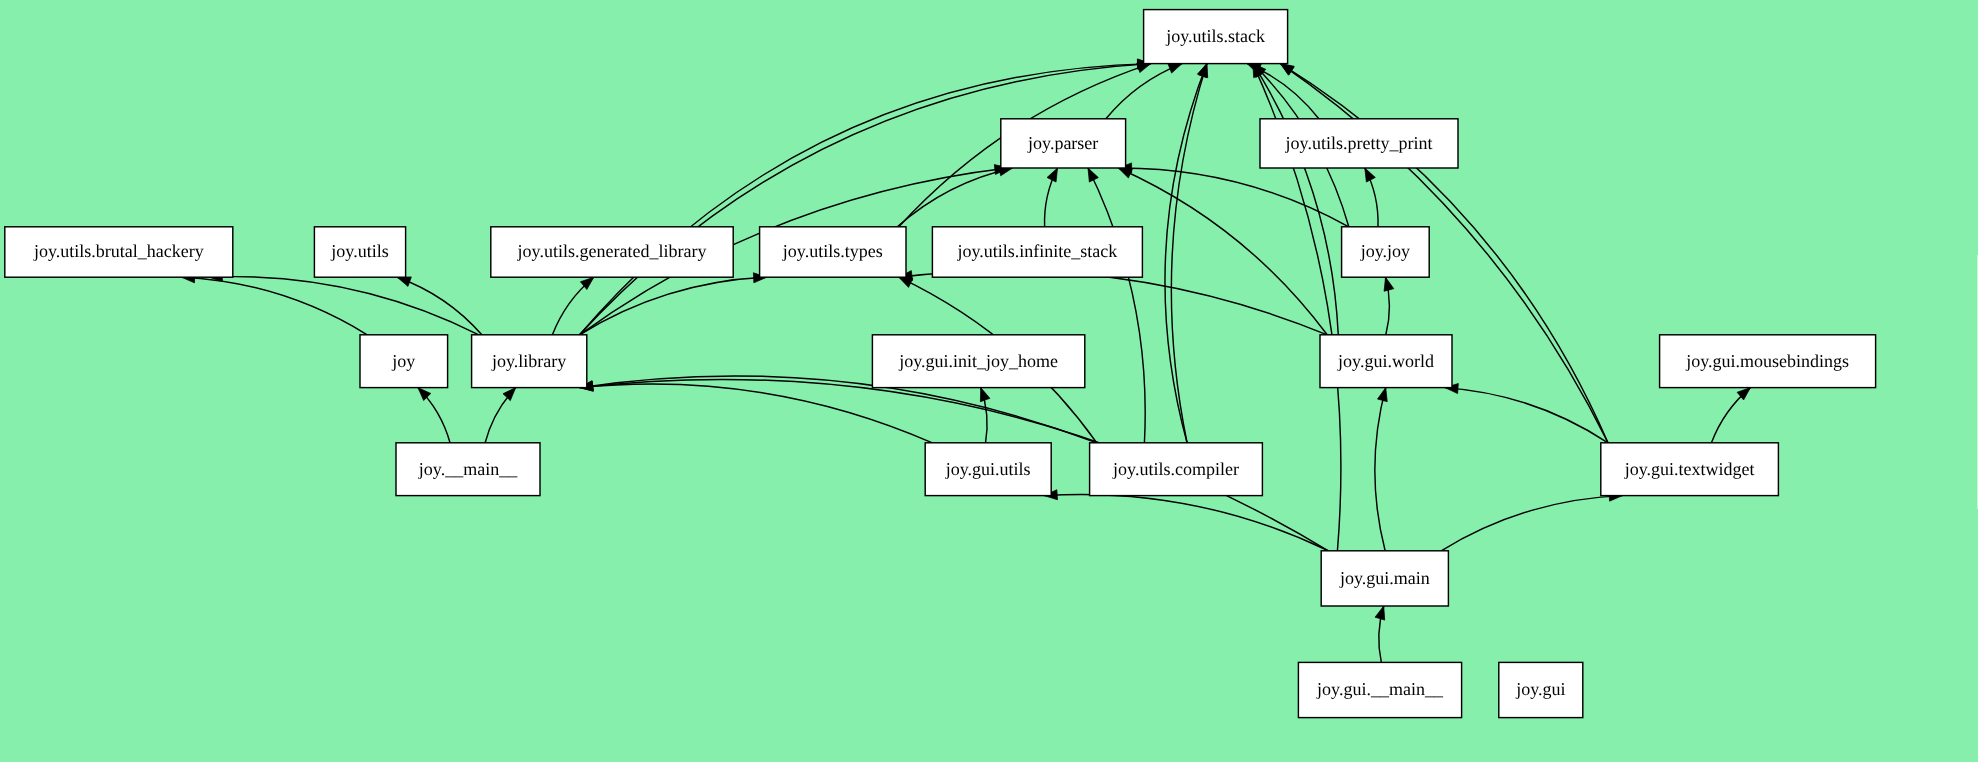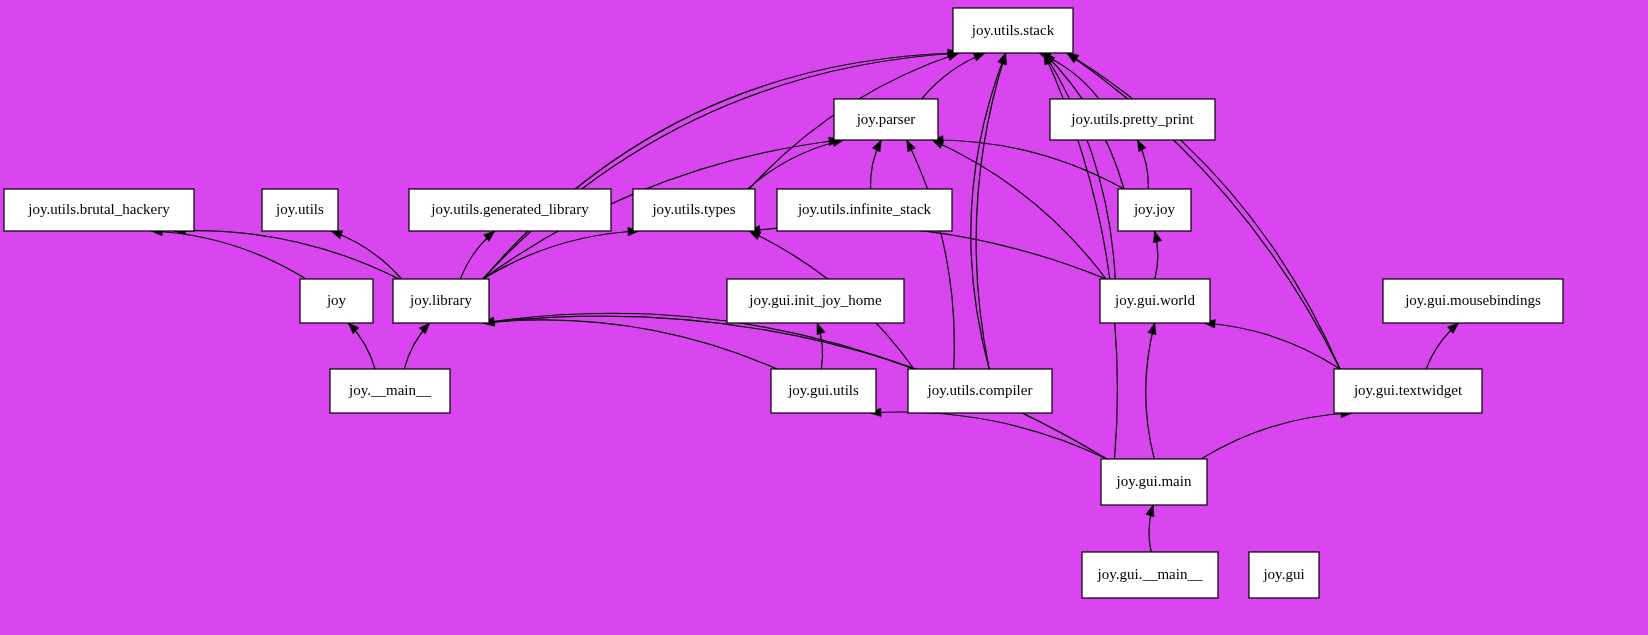--- a/index.html
+++ b/index.html
@@ -4,21 +4,21 @@
 <style>
   html, body {
     margin: 0;
     padding: 0;
     background: #ffffff;
   }
   #graph-root {
     position: relative;
     width: 1648px;
     height: 635px;
-    background: #d946ef;
+    background: #86efac;
     font-family: "Liberation Serif", "DejaVu Serif", serif;
     overflow: hidden;
   }
   svg#graph-canvas {
     display: block;
     width: 1648px;
     height: 635px;
   }
   .node-box {
     fill: #ffffff;

